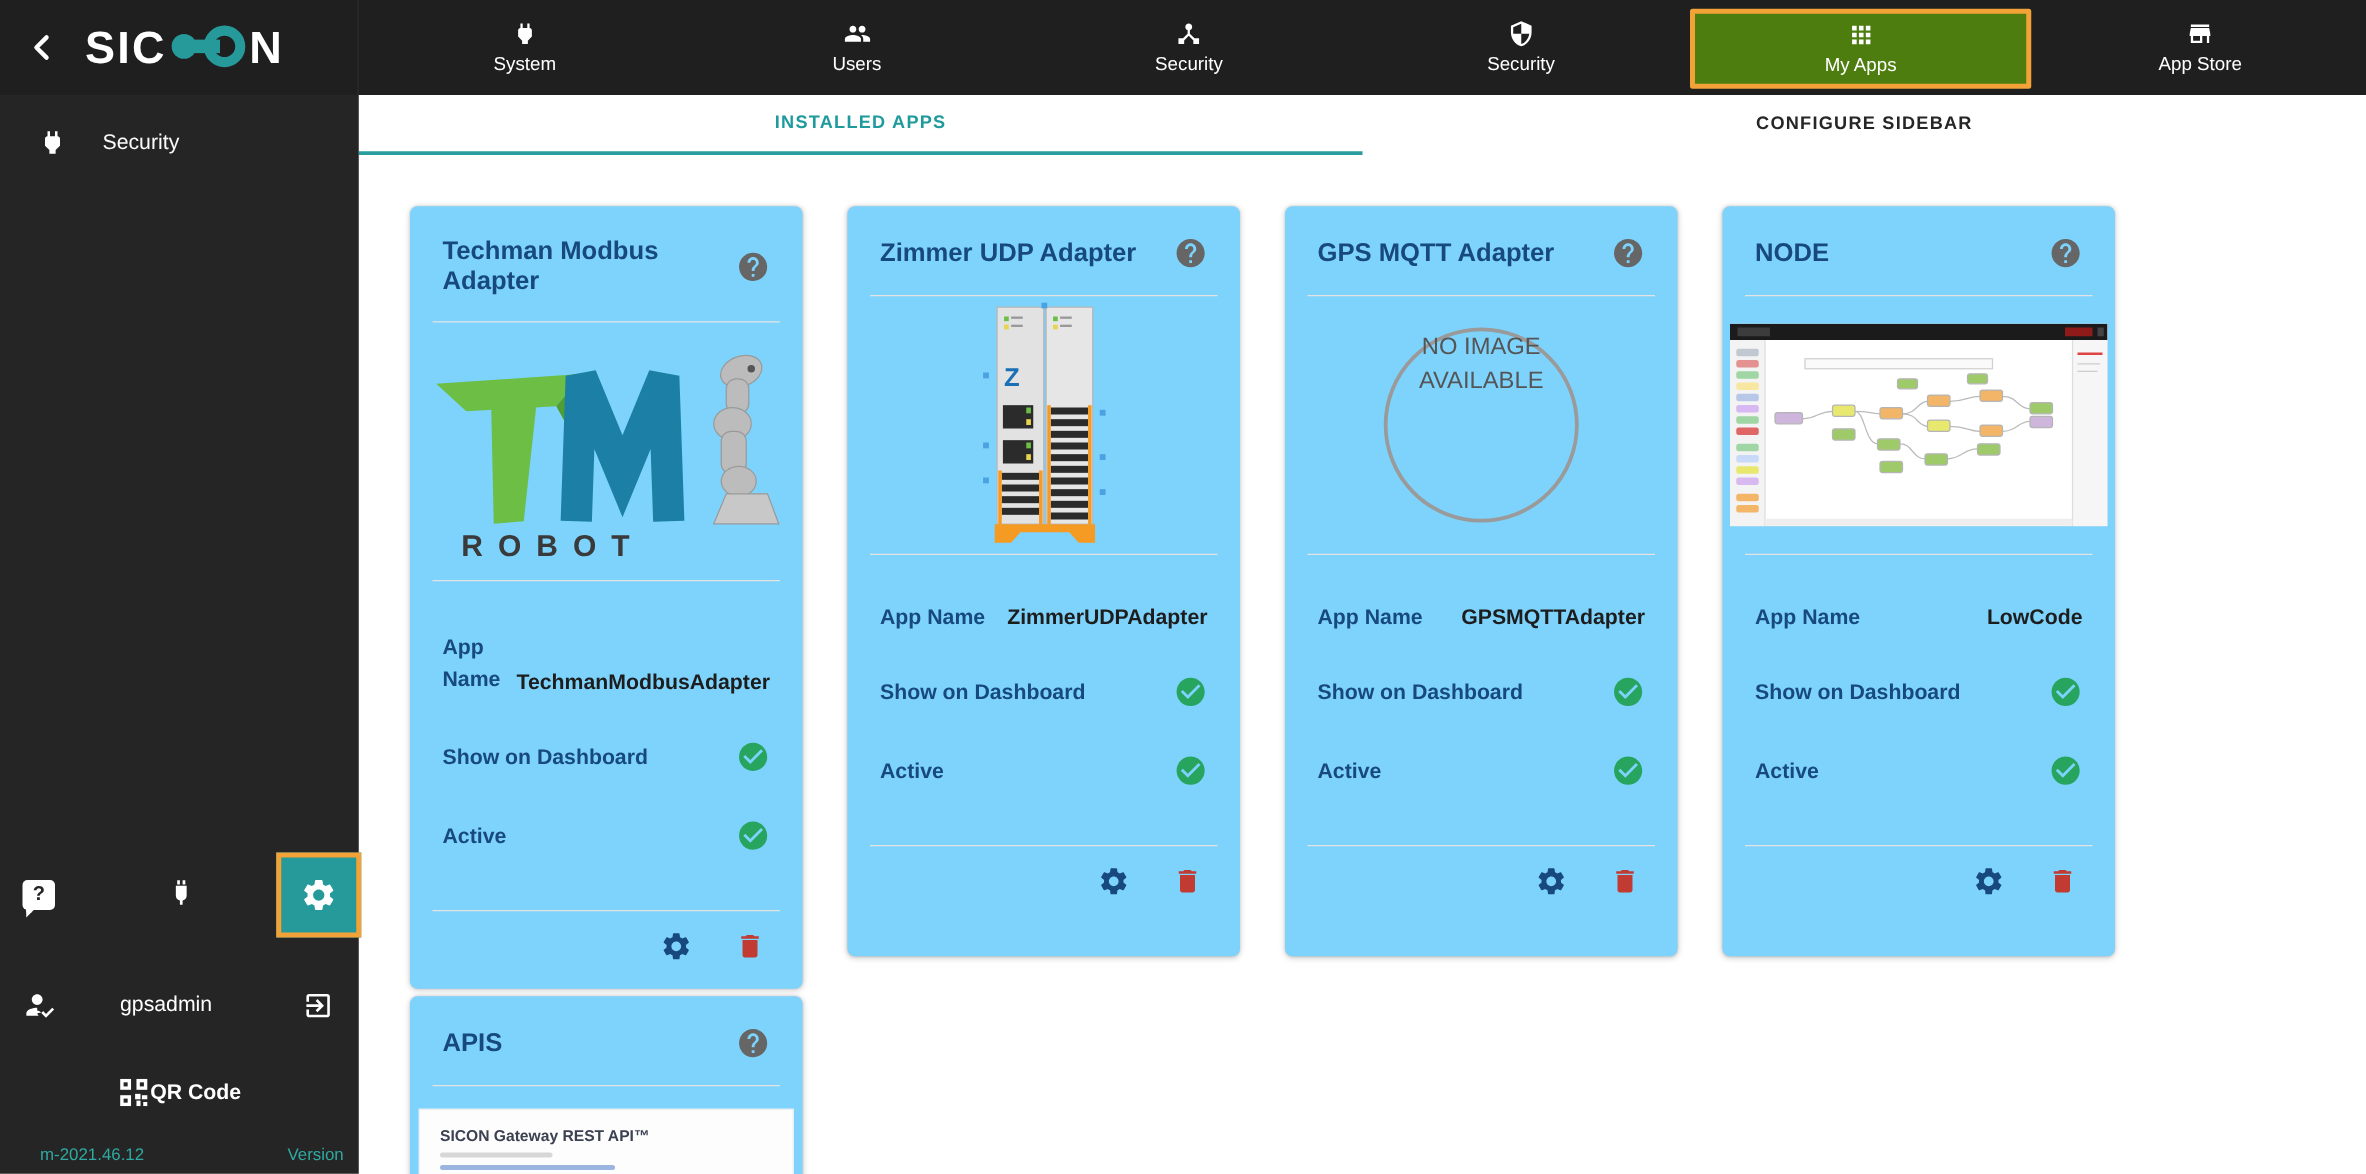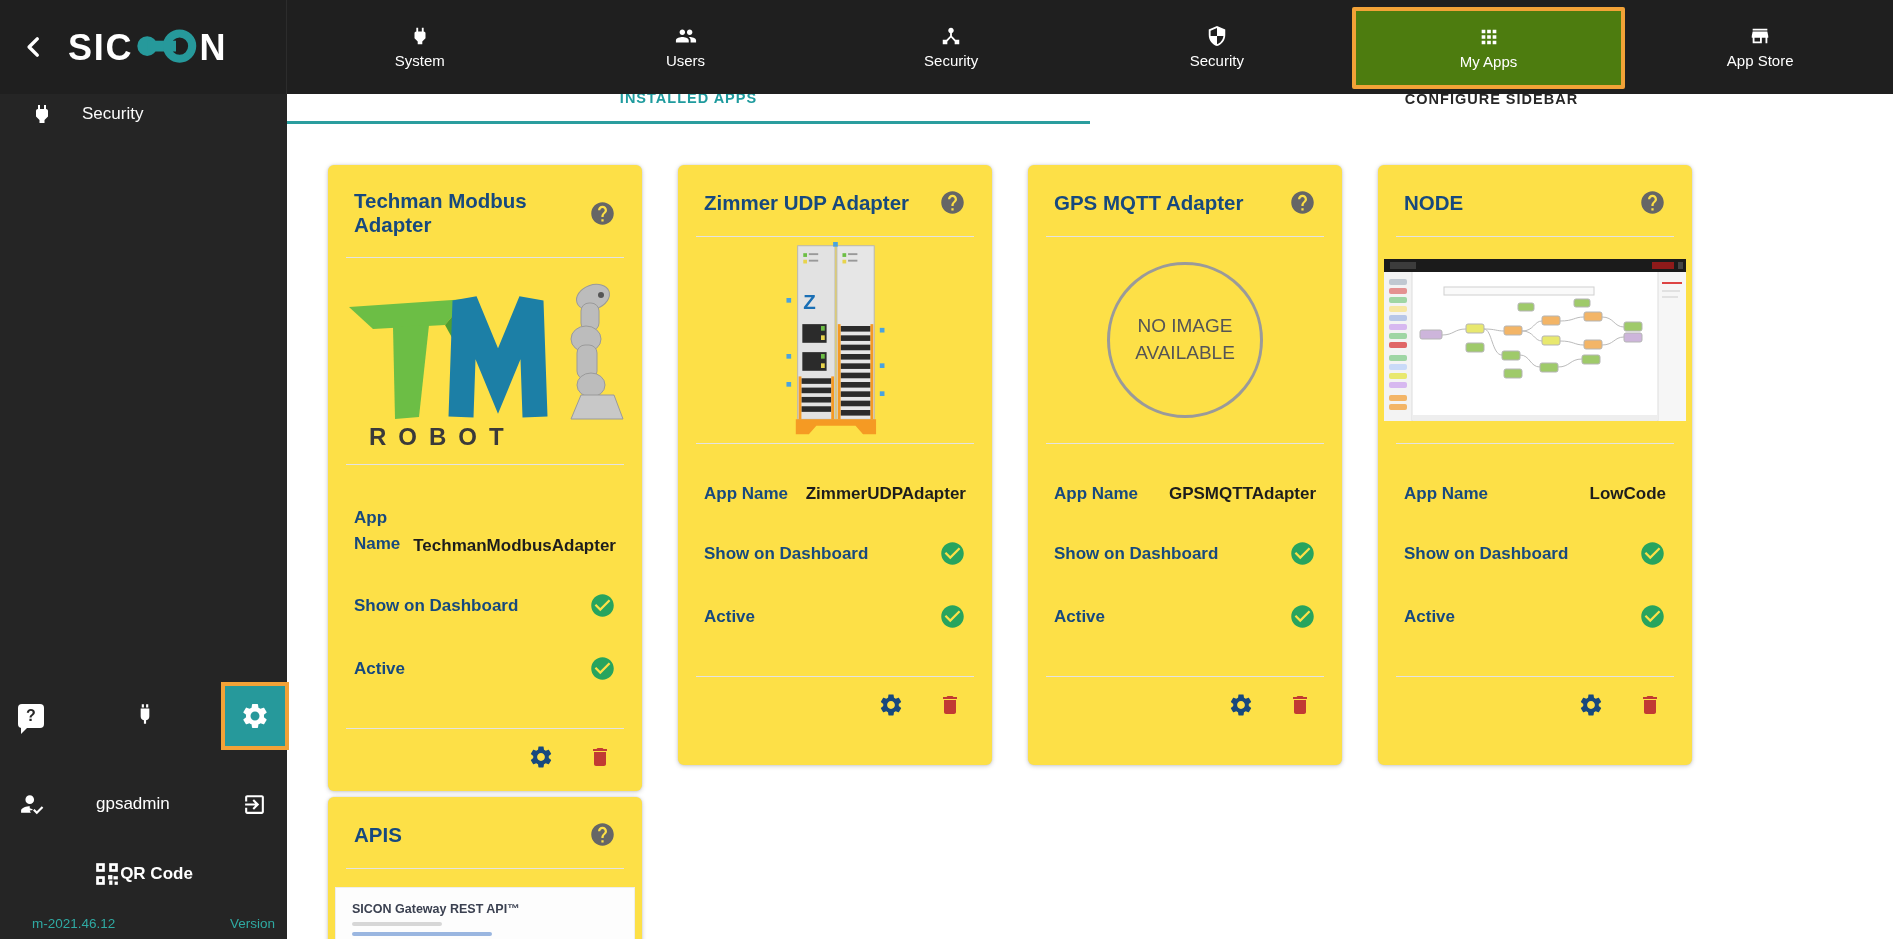--- a/index.html
+++ b/index.html
@@ -1,20 +1,20 @@
 <!DOCTYPE html>
 <html><head>
 <meta charset="utf-8">
 <style>
   * { margin:0; padding:0; box-sizing:border-box; }
   html,body { width:1893px; height:939px; overflow:hidden;
               font-family:"Liberation Sans", sans-serif; background:#fff; }
 
   
-  .topbar { position:absolute; left:0; top:0; width:1893px; height:94px;
+  .topbar { position:absolute; left:0; top:0; width:1893px; height:76px;
             background:#1f1f1f; display:flex; z-index:5; }
   .brand-zone { width:287px; display:flex; align-items:center; padding-left:16px;
                 gap:16px; border-right:1px solid rgba(255,255,255,.06); }
   .back-btn { width:36px; height:36px; display:flex; align-items:center; justify-content:center; cursor:pointer; }
   .logo { display:flex; align-items:center; }
   .nav-items { flex:1; display:flex; }
   .nav-item { flex:1; display:flex; flex-direction:column; align-items:center;
               justify-content:center; gap:5px; color:#fff; cursor:pointer; }
   .nav-item svg { width:22px; height:22px; }
   .nav-label { font-size:15px; color:#fff; }
@@ -61,21 +61,21 @@
   .main { position:absolute; left:287px; top:74px; width:1606px; height:865px;
           background:#fff; }
   .tabbar { display:flex; height:50px; }
   .tab { flex:1; display:flex; align-items:center; justify-content:center;
          font-size:14.5px; font-weight:bold; letter-spacing:1px; cursor:pointer; color:#262626; }
   .tab.active { color:#1F9B9E; border-bottom:3px solid #2A9D9E; }
 
   .cards-row { display:flex; gap:36px; align-items:flex-start; margin:41px 41px 0 41px; }
   .cards-row.second { margin-top:6px; }
 
-  .card { width:314px; min-height:600px; background:#fde047; border-radius:6px;
+  .card { width:314px; min-height:600px; background:#7dd3fc; border-radius:6px;
           box-shadow:0 1px 5px rgba(0,0,0,.2), 0 0 2px rgba(0,0,0,.12); }
   .card-header { display:flex; justify-content:space-between; align-items:center;
                  padding:24px 26px 20px 26px; }
   .card-title { font-size:20.5px; font-weight:bold; color:#17497E; }
   .help-ic { width:27px; height:27px; cursor:pointer; flex:0 0 auto; }
   .divider { height:1px; background:#e3e3e3; margin:0 18px; }
   .card-image { height:206px; display:flex; align-items:center; justify-content:center; overflow:hidden; }
   .card-body { padding:4px 26px 10px 26px; }
   .crow { display:flex; justify-content:space-between; align-items:center;
           margin:36px 0; font-weight:bold; font-size:17px; }
@@ -83,21 +83,21 @@
   .crow .lbl { color:#17497E; }
   .crow.wrapname .lbl { width:72px; line-height:1.5; }
   .crow .val { color:#1d1d1d; text-align:right; }
   .check-ic { width:27px; height:27px; }
   .card-footer { display:flex; justify-content:flex-end; align-items:center;
                  gap:34px; padding:15px 30px 21px 30px; }
   .gear-ic { width:26px; height:26px; cursor:pointer; }
   .trash-ic { width:24px; height:24px; cursor:pointer; }
 
   .noimg-circle { width:156px; height:156px; border:3px solid #9a9a9a; border-radius:50%;
-                  display:flex; align-items:center; justify-content:center; text-align:center;
+                  display:flex; justify-content:center; text-align:center;
                   color:#555; font-size:19px; line-height:1.4; }
   .noimg-circle span { display:block; width:120px; }
 
   .apis-card { min-height:420px; }
   .doc-shot { width:300px; margin:18px auto 0 auto; background:#fdfdfd;
               border:1px solid #eee; padding:14px 16px; min-height:320px; }
   .doc-heading { font-size:12.5px; font-weight:bold; color:#3b4151; }
   .doc-bar { height:4px; border-radius:2px; margin-top:6px; }
   .b-gray { background:#d7d7d7; width:90px; }
   .b-blue { background:#9ab6e0; width:140px; }

